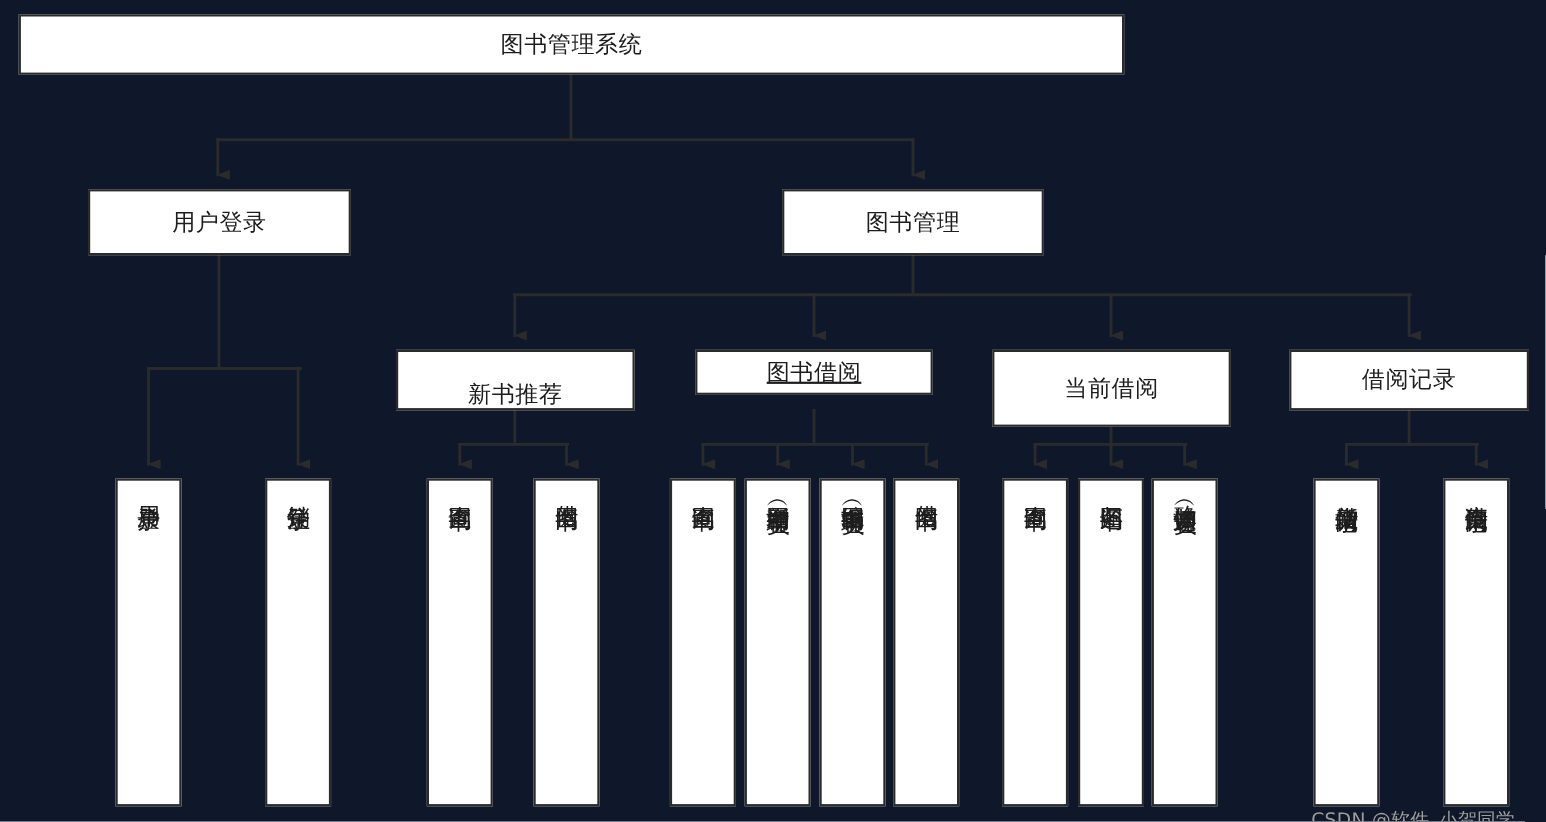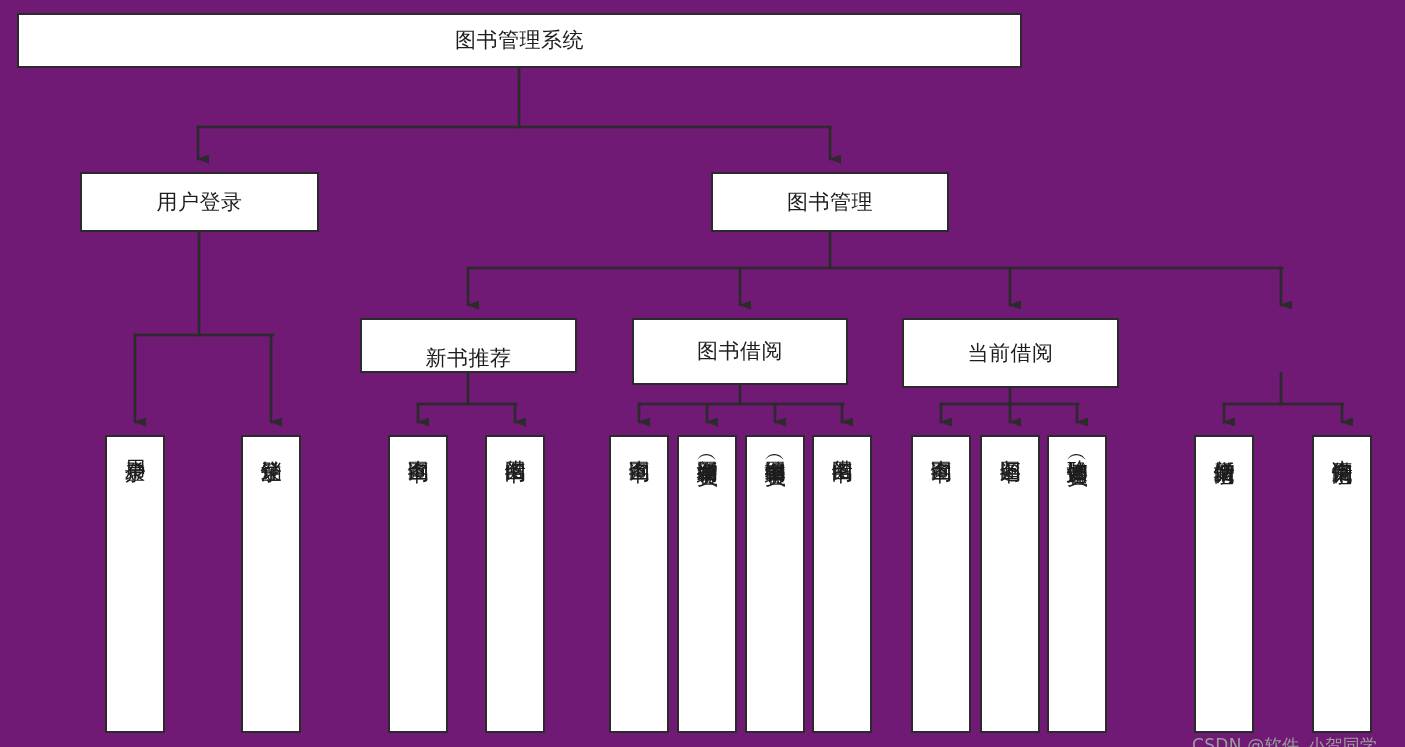--- a/index.html
+++ b/index.html
@@ -5,21 +5,21 @@
 <style>
   html,body{margin:0;padding:0;background:#ffffff;}
   body{
     font-family:"DejaVu Sans","Liberation Sans",sans-serif;
     color:#1d1d1d;
   }
   #canvas{
     position:relative;
     width:1405px;
     height:747px;
-    background:#701a75;
+    background:#0f172a;
     overflow:hidden;
   }
   svg#wires{
     position:absolute;
     left:0; top:0;
     width:1405px;
     height:747px;
     pointer-events:none;
   }
   .node{
@@ -128,28 +128,31 @@
   </div>
 
   <div class="node" style="left:711px; top:172px; width:238px; height:60px;">
     <span class="lbl">图书管理</span>
   </div>
 
   <div class="node" style="left:360px; top:318px; width:217px; height:55px;align-items:flex-end;">
     <span class="lbl">新书推荐</span>
   </div>
 
-  <div class="node" style="left:632px; top:318px; width:216px; height:67px;">
+  <div class="node" style="left:632px; top:318px; width:216px; height:41px;text-decoration:underline;">
     <span class="lbl">图书借阅</span>
   </div>
 
   <div class="node" style="left:902px; top:318px; width:217px; height:70px;">
     <span class="lbl">当前借阅</span>
   </div>
 
+  <div class="node" style="left:1172px; top:318px; width:218px; height:55px;">
+    <span class="lbl">借阅记录</span>
+  </div>
 
   <div class="node vert" style="left:105px; top:435px; width:60px; height:298px;">
     <span class="lbl">用户登录</span>
   </div>
 
   <div class="node vert" style="left:241px; top:435px; width:60px; height:298px;">
     <span class="lbl">注销登录</span>
   </div>
 
   <div class="node vert" style="left:388px; top:435px; width:60px; height:298px;">

